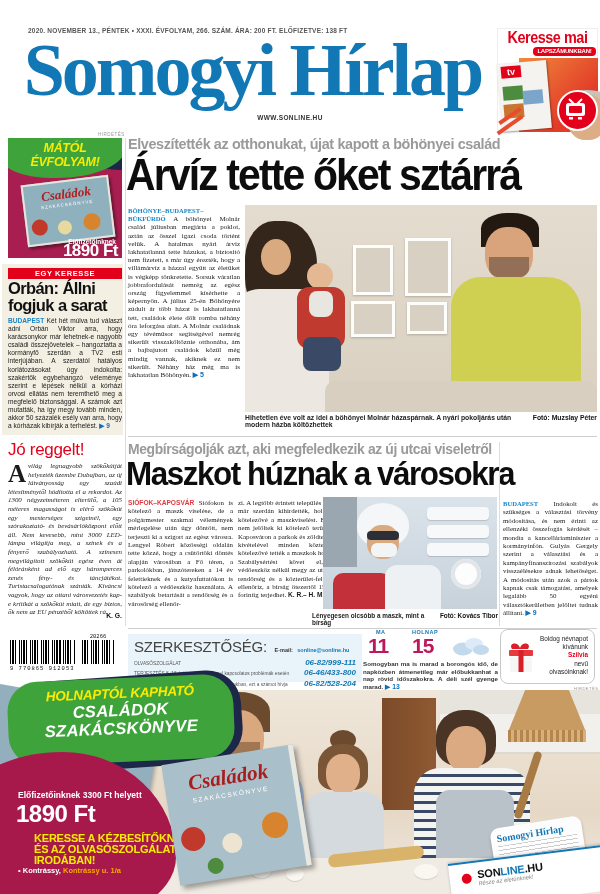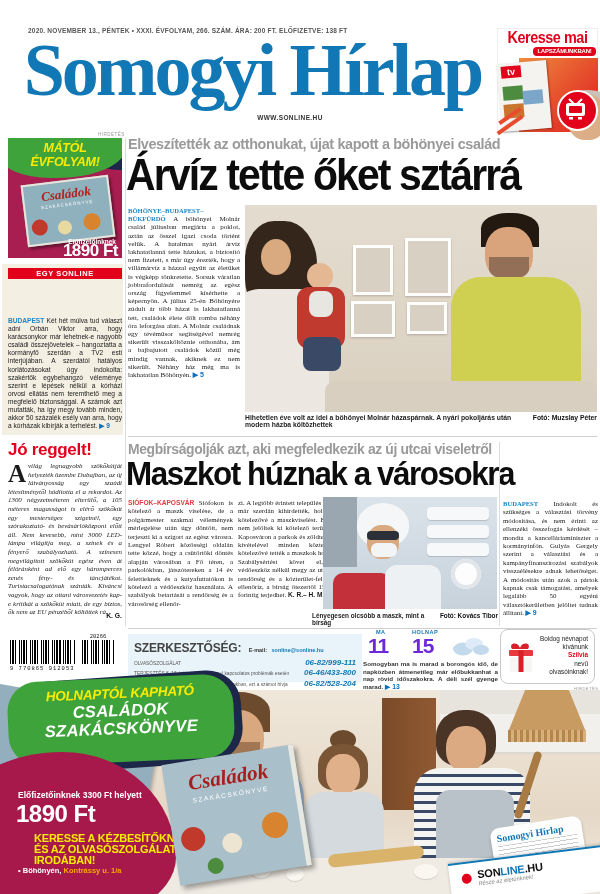--- a/index.html
+++ b/index.html
@@ -46,21 +46,21 @@
   
   #egy{left:8px;top:268px;width:114px;height:11px;background:#e2001a;color:#fff;font-weight:bold;font-size:7.5px;line-height:11px;text-align:center;letter-spacing:.6px;}
   #beige{left:2px;top:264px;width:121px;height:171px;background:#f4efe3;z-index:0;}
   #orban-h{left:8px;top:280px;width:116px;font-weight:bold;font-size:16.5px;line-height:17px;letter-spacing:-.6px;color:#111;}
   #orban-b{left:8px;top:317px;width:114px;font-size:6.6px;line-height:8.1px;text-align:justify;color:#1a1a1a;}
   .dl-blue{color:#1a86c8;font-weight:bold;font-size:6.6px;}
   .dl-red{color:#e0393f;font-weight:bold;}
   .pref{color:#0d6fb8;font-weight:bold;font-family:"Liberation Sans",sans-serif;white-space:nowrap;}
 
   
-  #jo-h{left:8px;top:440px;font-weight:bold;font-size:17px;color:#e2001a;letter-spacing:-.3px;}
+  #jo-h{left:8px;top:440px;font-weight:normal;font-size:17px;color:#e2001a;letter-spacing:-.3px;}
   #jo-b{left:8px;top:462px;width:114px;font-family:"Liberation Serif",serif;font-style:italic;
         font-size:6.9px;line-height:8.6px;text-align:justify;color:#1a1a1a;}
   #jo-b::first-letter{float:left;font-size:25px;line-height:22px;padding:1px 2px 0 0;font-style:normal;font-weight:bold;}
   #jo-a{left:8px;top:612px;width:114px;text-align:right;font-weight:bold;font-size:6.8px;color:#111;}
 
   
   .bars{background:repeating-linear-gradient(90deg,#000 0 1px,#fff 1px 2px,#000 2px 4.5px,#fff 4.5px 5.5px,#000 5.5px 6.5px,#fff 6.5px 9px,#000 9px 10px,#fff 10px 11px);}
   #bc1{left:10px;top:640px;width:66px;height:24px;}
   #bc2{left:82px;top:640px;width:32px;height:24px;}
   #bc-issue{left:82px;top:633px;width:32px;text-align:center;font-family:"Liberation Mono",monospace;font-size:5.5px;color:#111;}
@@ -110,29 +110,29 @@
   #mask-cap{left:312px;top:612px;width:186px;display:flex;justify-content:space-between;font-size:6.4px;color:#222;}
 
   
   #vline2{left:499px;top:442px;width:1px;height:184px;background:#ddd;}
   #el-h{left:503px;top:441px;width:95px;font-weight:bold;font-size:16px;line-height:18.5px;letter-spacing:-.5px;color:#0d0d0d;}
   #el-b{left:503px;top:500px;width:95px;font-family:"Liberation Serif",serif;font-size:6.9px;line-height:8.4px;text-align:justify;color:#1a1a1a;}
 
   
   #div2{left:128px;top:628px;width:469px;height:1px;background:#cfcfcf;}
   #contact{left:128px;top:634px;width:234px;height:48px;background:#e9f4fa;padding:4px 6px;box-sizing:border-box;}
-  #c-title{font-size:12px;font-weight:bold;color:#444;letter-spacing:-.2px;display:inline;}
+  #c-title{font-size:15px;font-weight:normal;color:#444;letter-spacing:-.2px;display:inline;}
   #c-em-label{font-size:5.5px;font-weight:bold;color:#333;margin-left:3px;}
   #c-em{font-size:5.5px;font-weight:bold;color:#1277b5;}
   .crow{display:flex;justify-content:space-between;align-items:baseline;margin-top:1.5px;}
   .crow .lbl{font-size:4.8px;color:#555;}
   .crow .ph{font-size:8px;font-weight:bold;color:#1277b5;font-style:italic;white-space:nowrap;margin-left:4px;}
   #weather{left:362px;top:629px;width:136px;height:56px;}
   .wlabel{position:absolute;font-size:5.5px;font-weight:bold;color:#1277b5;letter-spacing:.5px;}
-  .wtemp{position:absolute;font-size:21px;font-weight:bold;color:#6d28d9;letter-spacing:-1px;}
+  .wtemp{position:absolute;font-size:21px;font-weight:bold;color:#be185d;letter-spacing:-1px;}
   #w-ma{left:14px;top:0;} #w-t1{left:6px;top:5px;}
   #w-ho{left:50px;top:0;} #w-t2{left:50px;top:5px;}
   #w-text{position:absolute;left:1px;top:31px;width:135px;font-size:6.2px;line-height:7.6px;font-weight:bold;color:#333;text-align:justify;}
   #nameday{left:500px;top:629px;width:95px;height:55px;border:1px solid #c9c9c9;border-radius:8px;background:#fff;box-sizing:border-box;padding:5px 6px 0 0;}
   .nd{position:relative;text-align:right;font-size:6.4px;line-height:8.2px;color:#222;}
   .nd.name{color:#e2001a;font-weight:bold;}
   #gift{position:absolute;left:5px;top:11px;}
   #ad-label-bot{left:574px;top:686px;font-size:4.2px;color:#999;letter-spacing:.4px;}
 
   
@@ -228,21 +228,22 @@
       <div class="abs" id="sad-book-s">SZAKÁCSKÖNYVE</div>
       <div class="abs fooddot" style="left:4px;top:34px;width:16px;height:16px;background:#c0392b;"></div>
       <div class="abs fooddot" style="left:30px;top:38px;width:14px;height:14px;background:#e8d9a0;"></div>
       <div class="abs fooddot" style="left:56px;top:34px;width:17px;height:17px;background:#d8842f;"></div>
     </div>
     <div class="abs" id="sad-offer">Előfizetőinknek</div>
     <div class="abs" id="sad-price">1890 Ft</div>
   </div>
 
   <div class="abs" id="beige"></div>
-  <div class="abs" id="egy">EGY SONLINE</div>
+  <div class="abs" id="egy">EGY KERESSE</div>
+  <div class="abs" id="orban-h">Orbán: Állni fogjuk a sarat</div>
   <p class="abs" id="orban-b" style="margin:0"><span class="dl-blue">BUDAPEST</span> <span>Két hét múlva tud választ adni Orbán Viktor arra, hogy karácsonykor már lehetnek-e nagyobb családi összejövetelek – hangoztatta a kormányfő szerdán a TV2 esti interjújában. A szerdától hatályos korlátozásokat úgy indokolta: szakértők egybehangzó véleménye szerint e lépések nélkül a kórházi orvosi ellátás nem teremthető meg a megfelelő biztonsággal. A számok azt mutatták, ha így megy tovább minden, akkor 50 százalék esély van arra, hogy a kórházak kibírják a terhelést.</span> <span class="pref">▶ 9</span></p>
 
   <div class="abs" id="jo-h">Jó reggelt!</div>
   <p class="abs" id="jo-b" style="margin:0">A világ legnagyobb szökőkútját helyezték üzembe Dubajban, az új látványosság egy szaúdi létesítménytől hódította el a rekordot. Az 1300 négyzetméteren elterülő, a 105 méteres magasságot is elérő szökőkút egy mesterséges szigetnél, egy szórakoztató- és bevásárlóközpont előtt áll. Nem kevesebb, mint 3000 LED-lámpa világítja meg, a színek és a fényerő szabályozható. A színesen megvilágított szökőkút egész éven át félóránként ad elő egy háromperces zenés fény- és táncjátékot. Turistacsalogatónak szánták. Kíváncsi vagyok, hogy az ottani városvezetés kap-e kritikát a szökőkút miatt, de egy biztos, ők nem az EU pénzéből költöttek rá.</p>
   <div class="abs" id="jo-a">K. G.</div>
 
   <div class="abs" id="bc-issue">20266</div>
   <div class="abs bars" id="bc1"></div>
   <div class="abs bars" id="bc2"></div>
   <div class="abs" id="bc-num">9 770865 912053</div>
@@ -394,21 +395,21 @@
       <div id="gb-kick">HOLNAPTÓL KAPHATÓ</div>
       <div class="gb-t">CSALÁDOK</div>
       <div class="gb-t">SZAKÁCSKÖNYVE</div>
     </div>
     <div class="abs" id="magenta"></div>
     <div class="abs" id="mg-offer">Előfizetőinknek 3300 Ft helyett</div>
     <div class="abs" id="mg-price">1890 Ft</div>
     <div class="abs cta" style="top:142px;">KERESSE A KÉZBESÍTŐKNÉL</div>
     <div class="abs cta" style="top:153px;">ÉS AZ OLVASÓSZOLGÁLAT</div>
     <div class="abs cta" style="top:164px;">IRODÁBAN!</div>
-    <div class="abs" id="mg-addr"><span>• Böhönyén,</span> <b>Kontrássy u. 1/a</b></div>
+    <div class="abs" id="mg-addr"><span>• Kontrássy,</span> <b>Kontrássy u. 1/a</b></div>
 
     <div class="abs" id="big-book">
       <div id="bb-t">Családok</div>
       <div id="bb-s">SZAKÁCSKÖNYVE</div>
       <div class="abs fooddot" style="left:8px;top:66px;width:24px;height:24px;background:#c0392b;"></div>
       <div class="abs fooddot" style="left:48px;top:78px;width:20px;height:20px;background:#ede5d2;"></div>
       <div class="abs fooddot" style="left:90px;top:64px;width:26px;height:26px;background:#d8842f;"></div>
       <div class="abs fooddot" style="left:30px;top:100px;width:16px;height:16px;background:#4d8c3f;"></div>
     </div>
 

